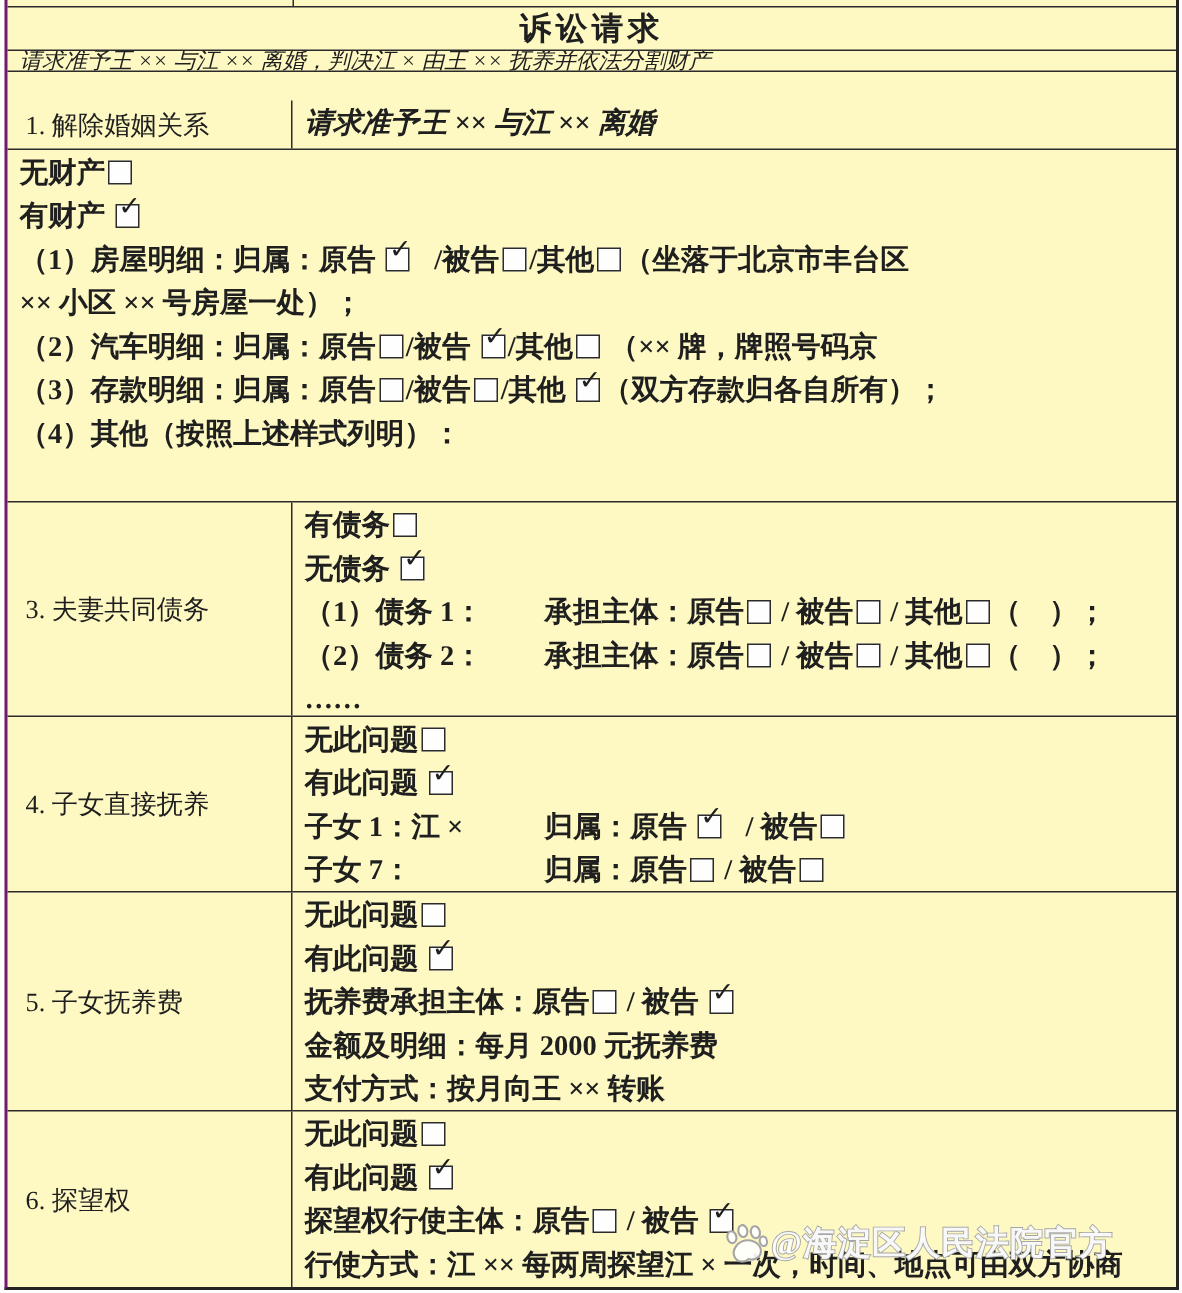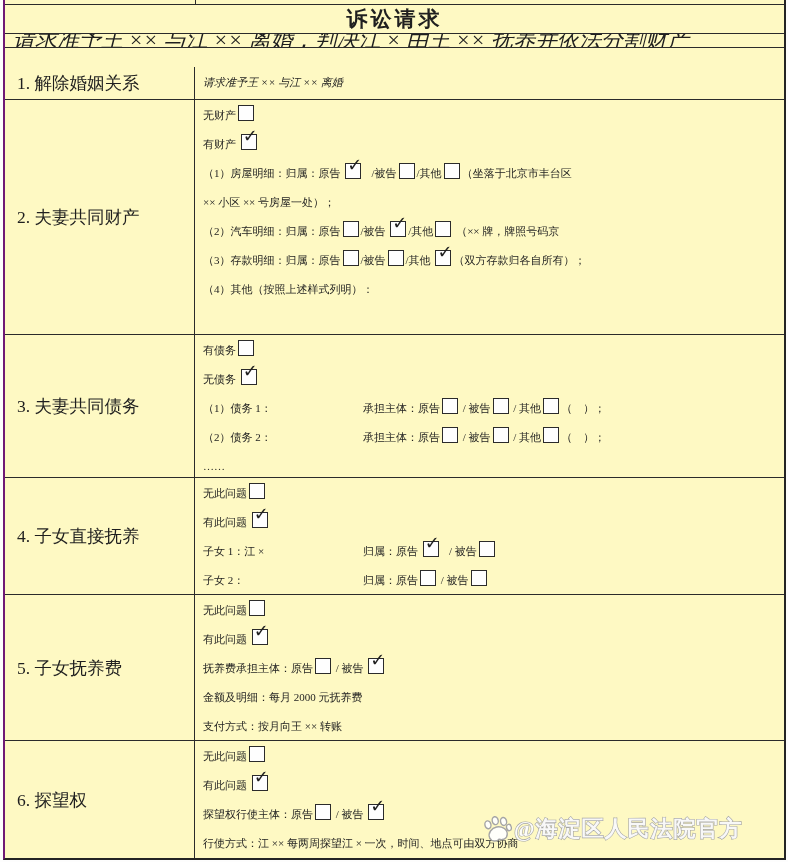--- a/index.html
+++ b/index.html
@@ -20,37 +20,37 @@
 
   .header-row{
     height:33px;border-bottom:1px solid #2b2b2b;
     display:flex;align-items:center;justify-content:center;
   }
   .title{font-size:21px;font-weight:bold;letter-spacing:3px;}
 
   .summary-row{
     height:30px;border-bottom:1px solid #2b2b2b;
     display:flex;align-items:center;padding:0 8px;
-    font-size:22px;font-style:oblique;white-space:pre;overflow:hidden;
+    font-size:15px;font-style:oblique;white-space:pre;overflow:hidden;
   }
 
   .data-row{display:flex;border-bottom:1px solid #2b2b2b;}
   .data-row:last-child{border-bottom:none;flex:1;}
   .row1{height:32px;margin-top:19px;} .row2{height:234px;} .row3{height:142px;}
   .row4{height:116px;} .row5{height:145px;}
 
   .label-cell{
     width:190px;min-width:190px;border-right:1px solid #2b2b2b;
     display:flex;align-items:center;padding-left:12px;box-sizing:border-box;
     font-size:17.5px;
   }
   .content-cell{flex:1;padding:1px 4px 0 8px;overflow:hidden;}
   .line{
-    height:29px;line-height:29px;font-size:11px;
-    white-space:pre;overflow:hidden;
+    height:29px;line-height:29px;font-size:19px;
+    white-space:pre;overflow:hidden;font-weight:bold;
   }
   .line.fill{font-style:oblique;}
   .col-left{display:inline-block;width:160px;vertical-align:top;}
 
   
   .cb{
     display:inline-block;width:14px;height:14px;border:1px solid #2b2b2b;
     position:relative;vertical-align:-2px;margin:0 2px;background:#fefefe;
   }
   .cb.checked::after{
@@ -92,21 +92,20 @@
   </div>
 
   <div id="rows">
       <div class="data-row row1">
         <div class="label-cell">1. 解除婚姻关系</div>
         <div class="content-cell">
           <div class="line fill">请求准予王 ×× 与江 ×× 离婚</div>
         </div>
       </div>
       <div class="data-row row2">
-        <div class="label-cell">2. 夫妻共同财产</div>
         <div class="content-cell">
           <div class="line">无财产<span class="cb"></span></div>
           <div class="line">有财产 <span class="cb checked"></span></div>
           <div class="line">（1）房屋明细：归属：原告 <span class="cb checked"></span>   /被告<span class="cb"></span>/其他<span class="cb"></span>（坐落于北京市丰台区</div>
           <div class="line">×× 小区 ×× 号房屋一处）；</div>
           <div class="line">（2）汽车明细：归属：原告<span class="cb"></span>/被告 <span class="cb checked"></span>/其他<span class="cb"></span> （×× 牌，牌照号码京</div>
           <div class="line">（3）存款明细：归属：原告<span class="cb"></span>/被告<span class="cb"></span>/其他 <span class="cb checked"></span>（双方存款归各自所有）；</div>
           <div class="line">（4）其他（按照上述样式列明）：</div>
         </div>
       </div>
@@ -119,21 +118,21 @@
           <div class="line"><span class="col-left">（2）债务 2：</span>承担主体：原告<span class="cb"></span> / 被告<span class="cb"></span> / 其他<span class="cb"></span>（    ）；</div>
           <div class="line">……</div>
         </div>
       </div>
       <div class="data-row row4">
         <div class="label-cell">4. 子女直接抚养</div>
         <div class="content-cell">
           <div class="line">无此问题<span class="cb"></span></div>
           <div class="line">有此问题 <span class="cb checked"></span></div>
           <div class="line"><span class="col-left">子女 1：江 ×</span>归属：原告 <span class="cb checked"></span>   / 被告<span class="cb"></span></div>
-          <div class="line"><span class="col-left">子女 2：</span>归属：原告<span class="cb"></span> / 被告<span class="cb"></span></div>
+          <div class="line"><span class="col-left">子女 7：</span>归属：原告<span class="cb"></span> / 被告<span class="cb"></span></div>
         </div>
       </div>
       <div class="data-row row5">
         <div class="label-cell">5. 子女抚养费</div>
         <div class="content-cell">
           <div class="line">无此问题<span class="cb"></span></div>
           <div class="line">有此问题 <span class="cb checked"></span></div>
           <div class="line">抚养费承担主体：原告<span class="cb"></span> / 被告 <span class="cb checked"></span></div>
           <div class="line">金额及明细：每月 2000 元抚养费</div>
           <div class="line">支付方式：按月向王 ×× 转账</div>

